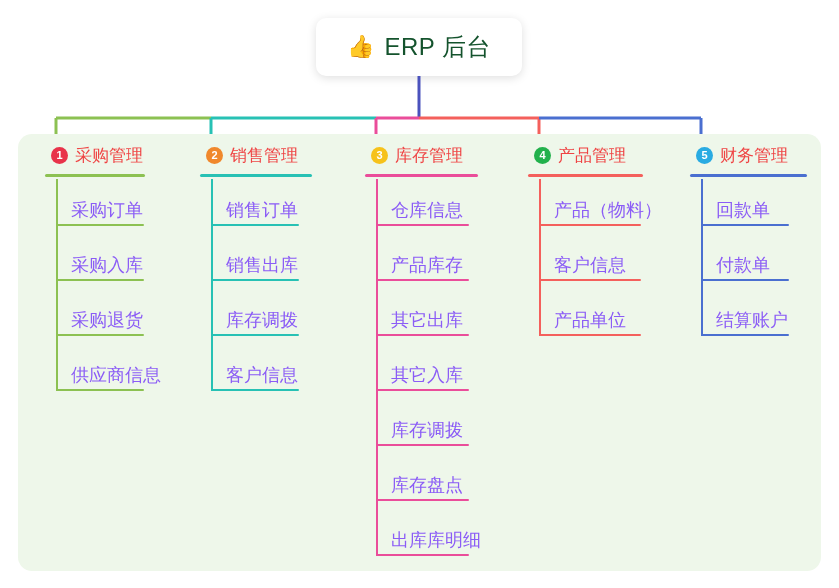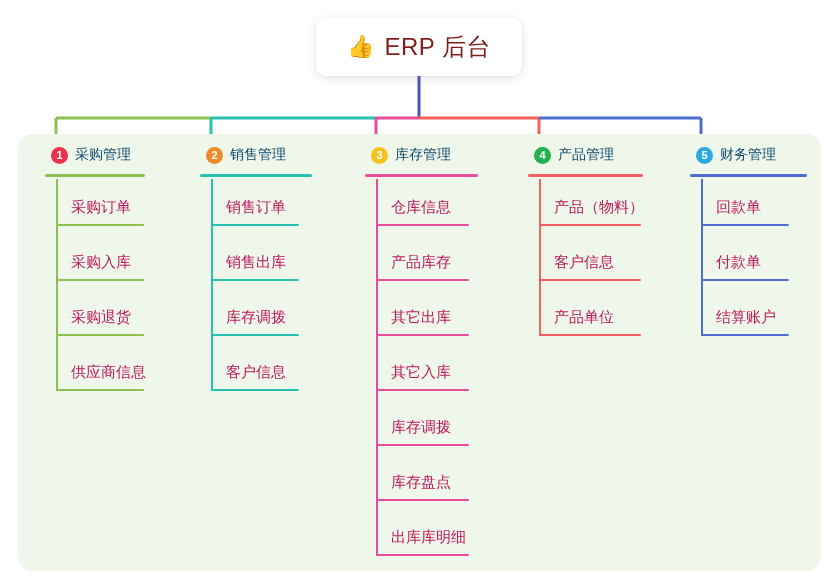--- a/index.html
+++ b/index.html
@@ -13,21 +13,21 @@
 
   
   .root-card{
     position:absolute;left:316px;top:18px;width:206px;height:58px;
     background:#ffffff;border-radius:10px;
     box-shadow:0 2px 10px rgba(0,0,0,.13);
     display:flex;align-items:center;justify-content:center;
     box-sizing:border-box;
   }
   .root-emoji{font-size:22px;line-height:1;margin-right:10px;}
-  .root-label{font-size:24px;color:#7f1d1d;letter-spacing:.5px;white-space:nowrap;}
+  .root-label{font-size:24px;color:#14532d;letter-spacing:.5px;white-space:nowrap;}
 
   
   .conn{position:absolute;}
 
   
   .panel{
     position:absolute;left:18px;top:134px;width:803px;height:437px;
     background:#eef7ea;border-radius:14px;
   }
 
@@ -36,29 +36,29 @@
   .branch-head{
     position:relative;height:30px;display:flex;align-items:center;
     padding-left:6px;box-sizing:border-box;
   }
   .badge{
     width:17px;height:17px;border-radius:50%;
     display:inline-flex;align-items:center;justify-content:center;
     color:#fff;font-size:11px;font-weight:bold;line-height:1;
     margin-right:7px;flex:0 0 auto;
   }
-  .branch-title{font-size:14px;color:#0c4a6e;white-space:nowrap;}
+  .branch-title{font-size:17px;color:#ef4444;white-space:nowrap;}
   .branch-rule{position:absolute;left:0;top:34px;height:3px;border-radius:2px;}
 
   .items{position:relative;margin-top:9px;}
   .spine{position:absolute;left:11px;top:0;width:2px;}
   .item{position:relative;height:55px;}
   .item-label{
     position:absolute;left:26px;top:19px;
-    font-size:15px;color:#be185d;white-space:nowrap;
+    font-size:18px;color:#8b5cf6;white-space:nowrap;
   }
   .item-rule{position:absolute;left:11px;top:45px;height:2px;border-radius:1px;}
 </style>
 </head>
 <body>
 
 <div id="stage">
 
   <div class="root-card">
     <span class="root-emoji">👍</span>

